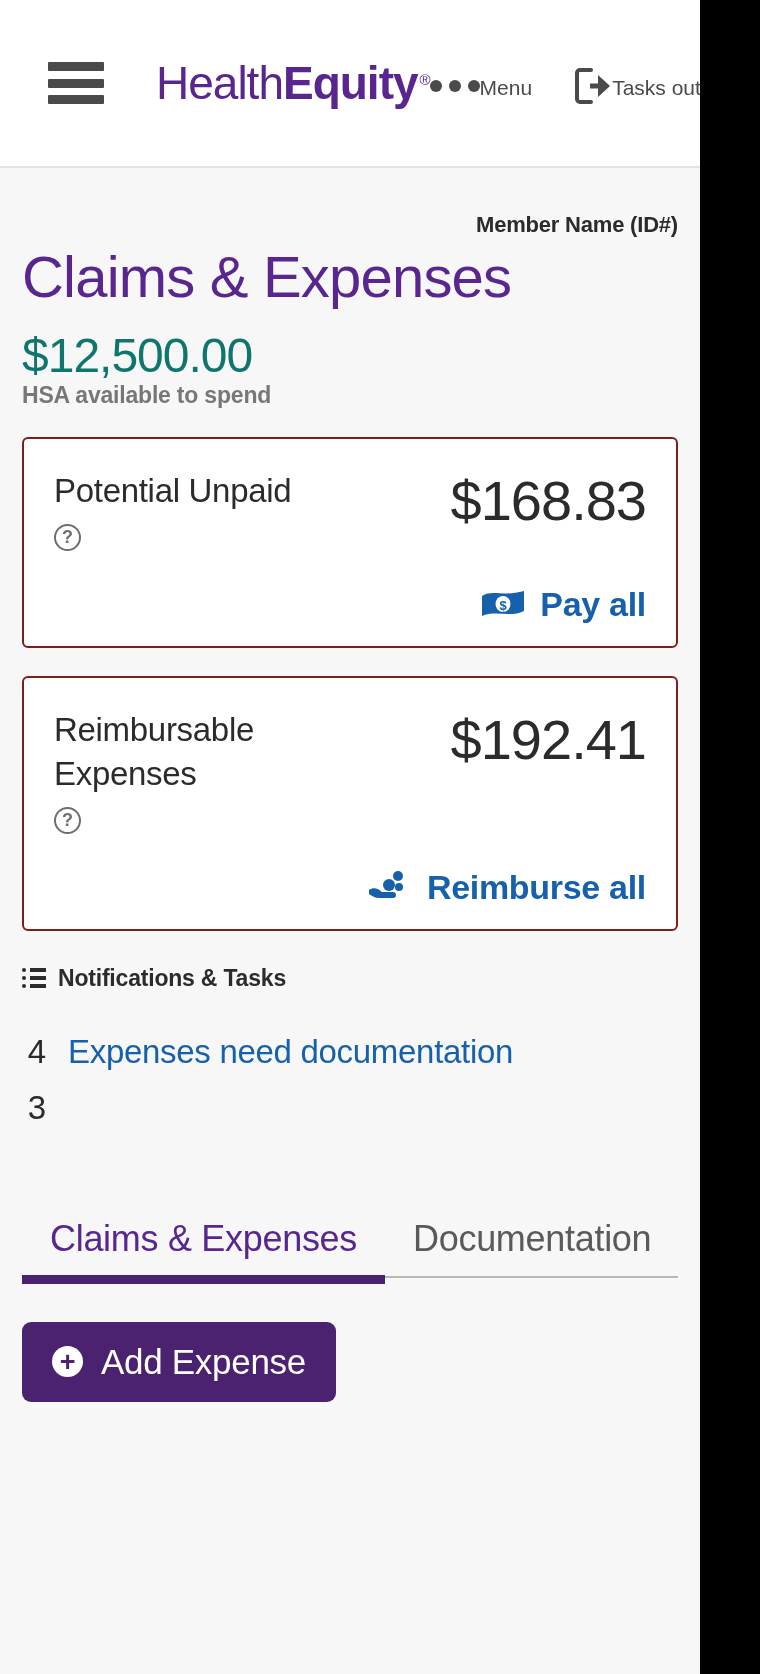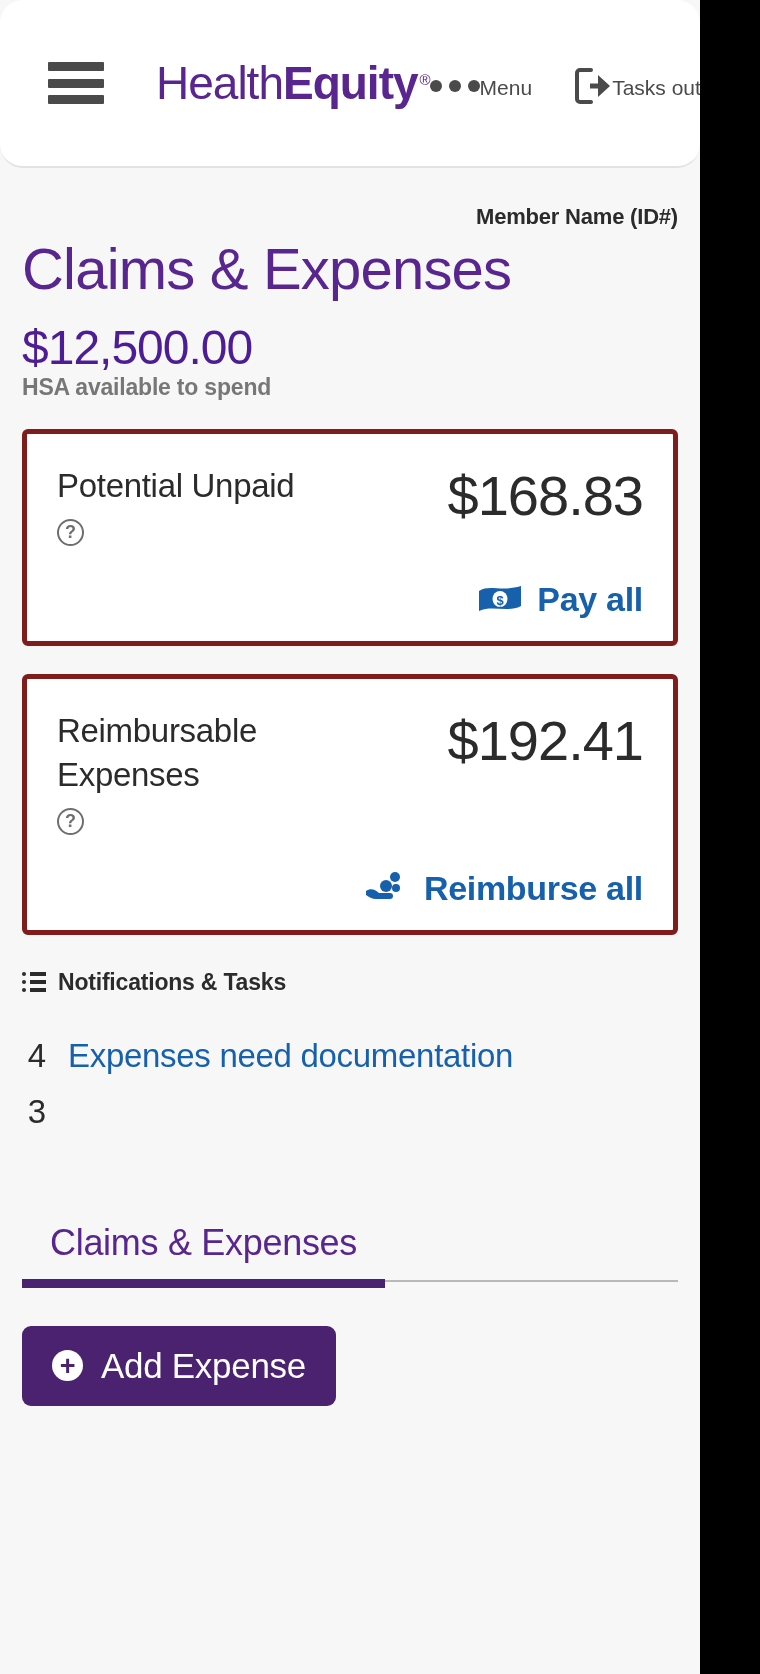--- a/index.html
+++ b/index.html
@@ -24,21 +24,20 @@
 
   
   #app-header {
     height: 168px;
     background: #ffffff;
     border-bottom: 2px solid #e2e2e2;
     display: flex;
     align-items: center;
     padding: 0 34px 0 48px;
     position: relative;
-    border-radius: 23px;
   }
 
   .hamburger {
     width: 56px;
     height: 42px;
     display: flex;
     flex-direction: column;
     justify-content: space-between;
     cursor: pointer;
     flex: 0 0 auto;
@@ -99,21 +98,21 @@
     white-space: nowrap;
   }
   .dots { display: flex; gap: 7px; align-items: center; }
   .dots i {
     width: 12px; height: 12px; border-radius: 50%;
     background: #4a4a4a; display: block;
   }
 
   
   #page-body {
-    padding: 4px 22px;
+    padding: 12px 22px;
   }
 
   #member-name {
     text-align: right;
     font-size: 22px;
     font-weight: 700;
     color: #2b2b2b;
     padding: 32px 0 2px 0;
     letter-spacing: -0.2px;
   }
@@ -122,38 +121,38 @@
     font-size: 58px;
     color: #59258f;
     font-weight: 400;
     letter-spacing: -0.8px;
     line-height: 1.15;
     margin-top: 4px;
   }
 
   #balance-amount {
     font-size: 48px;
-    color: #4c1d95;
+    color: #0f766e;
     font-weight: 400;
     letter-spacing: -1px;
     line-height: 1.2;
     margin-top: 16px;
   }
   #balance-caption {
     font-size: 23px;
     color: #777777;
     font-weight: 700;
     margin-top: -2px;
     letter-spacing: -0.2px;
   }
 
   
   .summary-card {
     background: #ffffff;
-    border: 5px solid #7f1d1d;
+    border: 2px solid #7f1d1d;
     border-radius: 6px;
     margin-top: 28px;
     padding: 30px 30px 22px 30px;
     position: relative;
   }
   .card-top {
     display: flex;
     justify-content: space-between;
     align-items: flex-start;
   }
@@ -442,20 +441,21 @@
 
       <div class="notif-row">
         <span class="notif-count">3</span>
       </div>
     </div>
 
     
     <div id="tabs-wrap">
       <div id="tabs">
         <div class="tab active">Claims &amp; Expenses</div>
+        <div class="tab">Documentation</div>
       </div>
     </div>
 
     
     <button id="add-expense-btn">
       <span class="plus-circle">+</span>
       <span>Add Expense</span>
     </button>
 
   </div>

